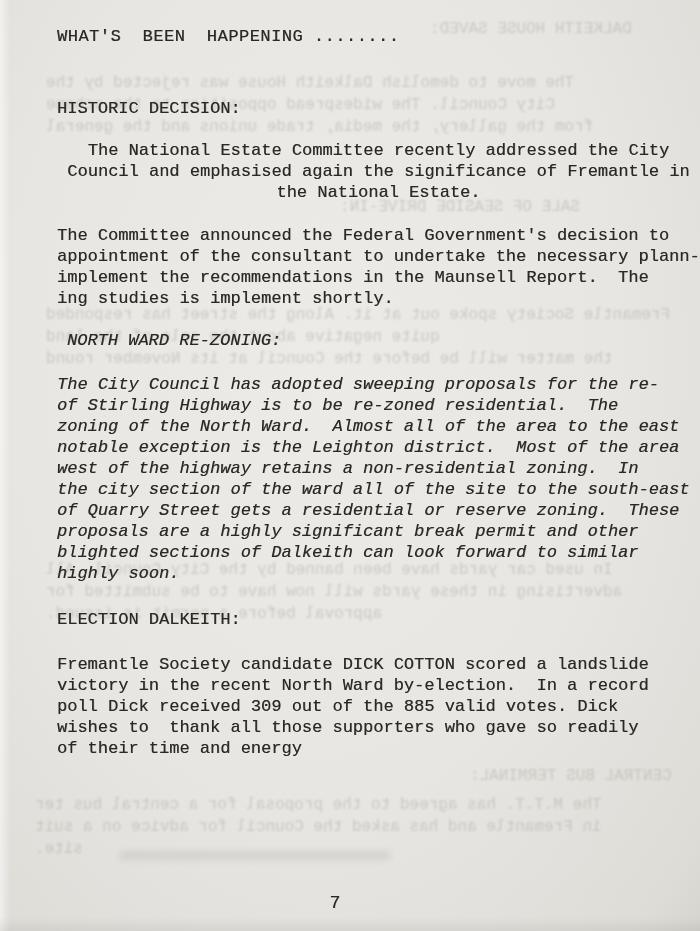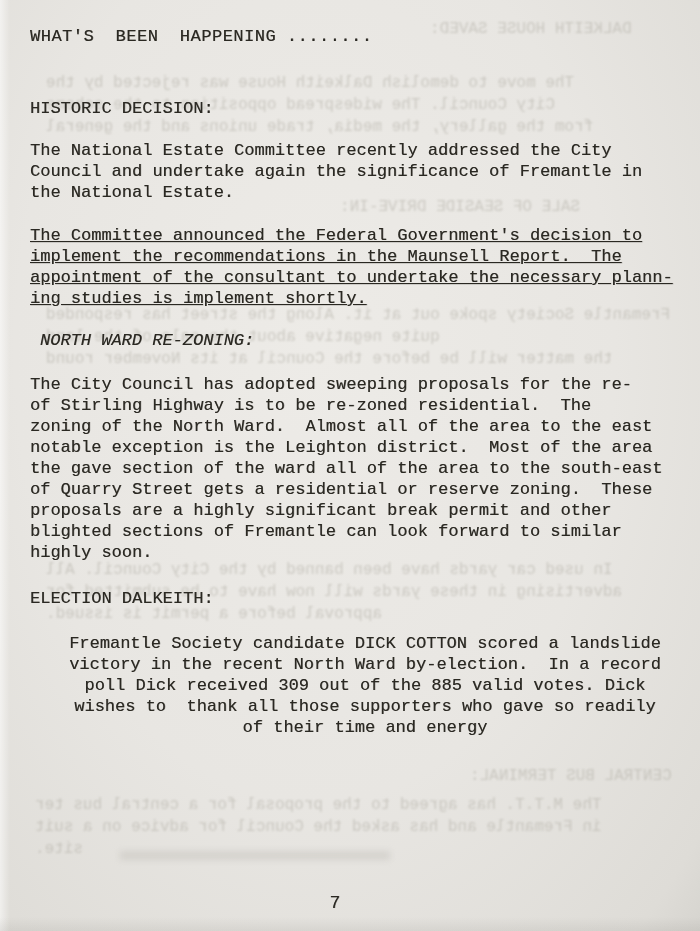--- a/index.html
+++ b/index.html
@@ -54,33 +54,34 @@
     position:absolute;top:851px;left:120px;width:270px;height:9px;
     background:rgba(176,173,164,0.30);filter:blur(3px);pointer-events:none;
   }
 
   
   .content{
     position:absolute;inset:0;
     padding:26px 0 0 30px;
     font-size:17px;
     line-height:21px;
+    margin-left:27px;
   }
   .line,.heading,.title{
     white-space:pre;
     text-shadow:0.4px 0.3px 0.4px rgba(42,40,34,0.55);
   }
   .title{letter-spacing:0.5px;}
   .h1{margin-top:51px;}
-  .p-after-h{margin-top:21px;}
-  .p-gap{margin-top:22px;text-decoration:underline;}
+  .p-after-h{margin-top:21px;text-align:center;}
+  .p-gap{margin-top:22px;}
   .h2{margin-top:21px;padding-left:10px;font-style:italic;}
-  .p3{margin-top:23px;}
+  .p3{margin-top:23px;font-style:italic;}
   .h3{margin-top:25px;}
-  .p4{margin-top:24px;text-align:center;}
+  .p4{margin-top:24px;}
 
   .pagenum{
     position:absolute;
     top:893px;left:0;right:30px;
     text-align:center;
     font-size:18px;
     text-shadow:0.4px 0.3px 0.4px rgba(42,40,34,0.5);
   }
 </style>
 </head>
@@ -105,40 +106,41 @@
   <div class="bleed b14">site.</div>
   <div class="smudge"></div>
 
   <div class="content">
 
     <div class="title">WHAT'S  BEEN  HAPPENING ........</div>
 
     <div class="heading h1">HISTORIC DECISION:</div>
     <div class="para p-after-h">
       <div class="line">The National Estate Committee recently addressed the City</div>
-      <div class="line">Council and undertake again the significance of Fremantle in</div>
+      <div class="line">Council and emphasised again the significance of Fremantle in</div>
       <div class="line">the National Estate.</div>
     </div>
     <div class="para p-gap">
       <div class="line">The Committee announced the Federal Government's decision to</div>
+      <div class="line">appointment of the consultant to undertake the necessary plann-</div>
       <div class="line">implement the recommendations in the Maunsell Report.  The</div>
-      <div class="line">appointment of the consultant to undertake the necessary plann-</div>
       <div class="line">ing studies is implement shortly.</div>
     </div>
 
     <div class="heading h2">NORTH WARD RE-ZONING:</div>
     <div class="para p3">
       <div class="line">The City Council has adopted sweeping proposals for the re-</div>
       <div class="line">of Stirling Highway is to be re-zoned residential.  The</div>
       <div class="line">zoning of the North Ward.  Almost all of the area to the east</div>
       <div class="line">notable exception is the Leighton district.  Most of the area</div>
-      <div class="line">the gave section of the ward all of the area to the south-east</div>
+      <div class="line">west of the highway retains a non-residential zoning.  In</div>
+      <div class="line">the city section of the ward all of the site to the south-east</div>
       <div class="line">of Quarry Street gets a residential or reserve zoning.  These</div>
       <div class="line">proposals are a highly significant break permit and other</div>
-      <div class="line">blighted sections of Fremantle can look forward to similar</div>
+      <div class="line">blighted sections of Dalkeith can look forward to similar</div>
       <div class="line">highly soon.</div>
     </div>
 
     <div class="heading h3">ELECTION DALKEITH:</div>
     <div class="para p4">
       <div class="line">Fremantle Society candidate DICK COTTON scored a landslide</div>
       <div class="line">victory in the recent North Ward by-election.  In a record</div>
       <div class="line">poll Dick received 309 out of the 885 valid votes. Dick</div>
       <div class="line">wishes to  thank all those supporters who gave so readily</div>
       <div class="line">of their time and energy</div>

